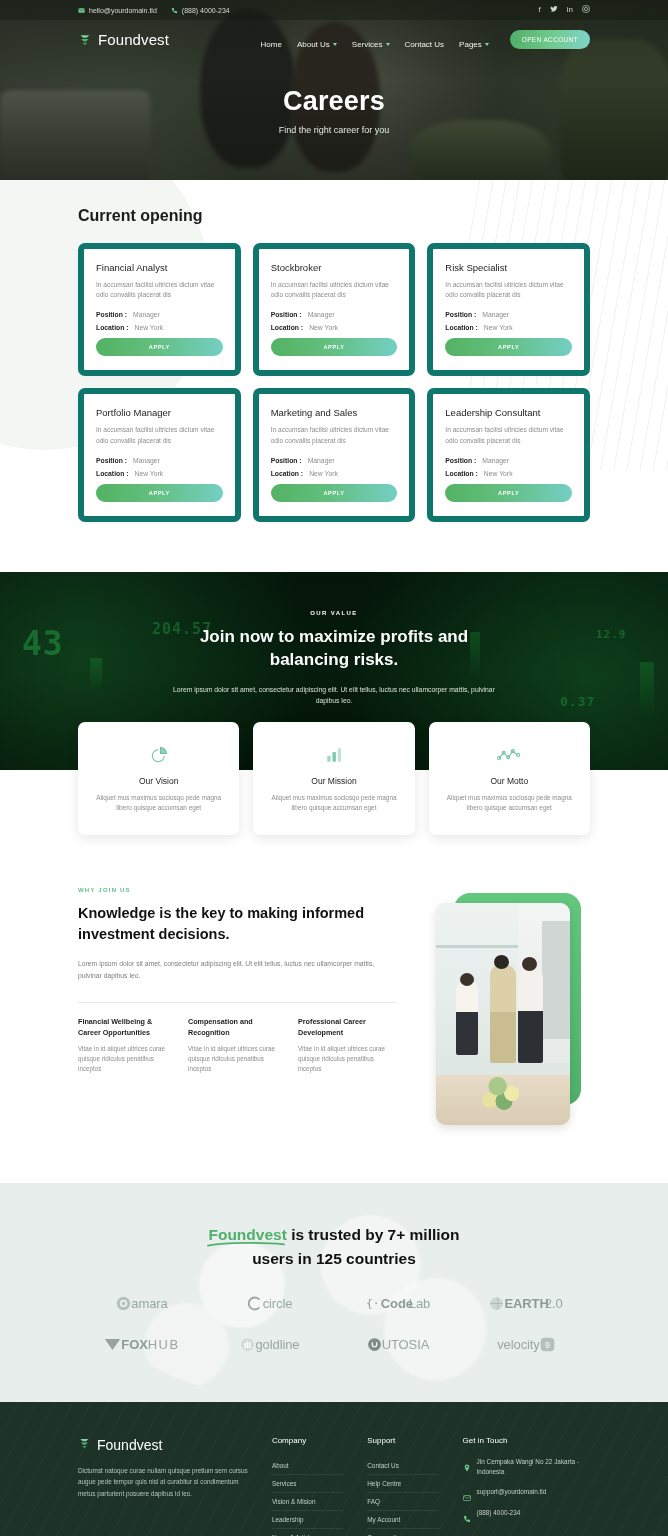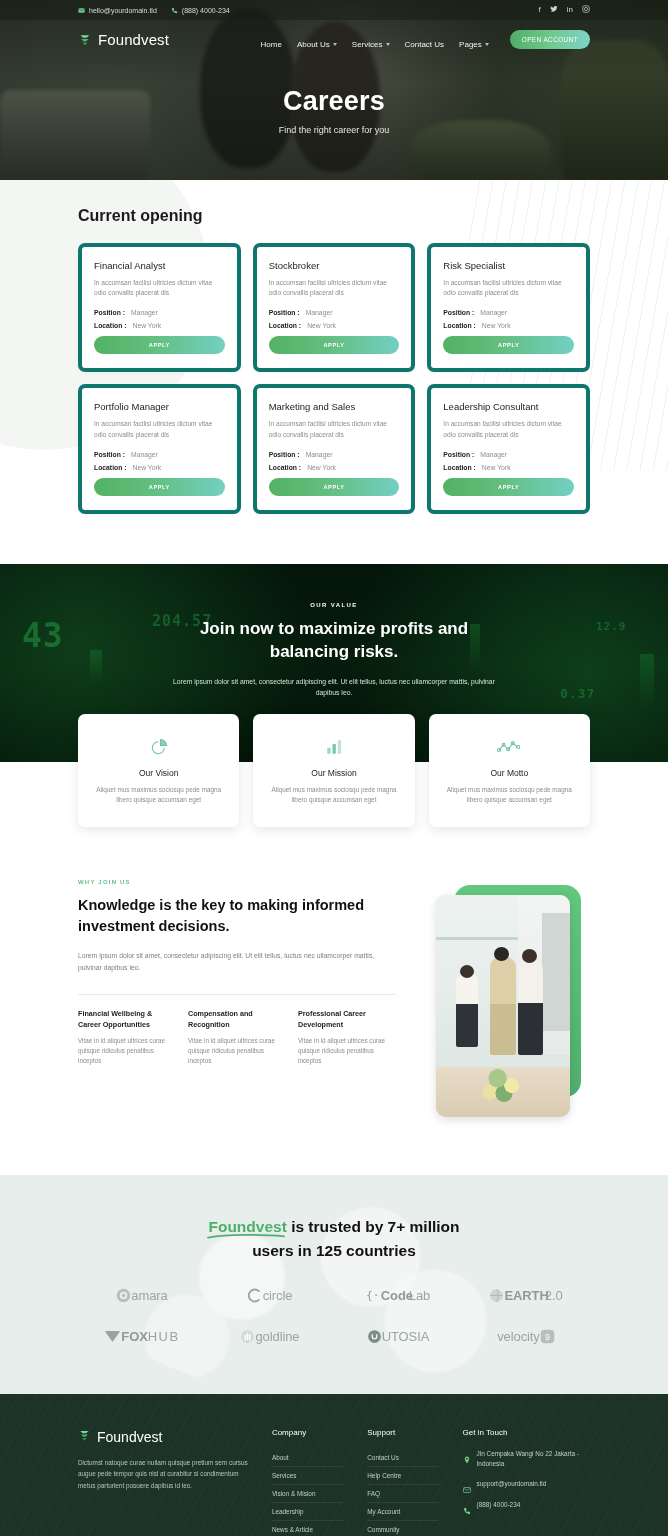--- a/index.html
+++ b/index.html
@@ -92,21 +92,21 @@
     content:""; position:absolute; right:-40px; top:-10px; width:240px; height:300px; z-index:0;
     background:
       repeating-linear-gradient(100deg, rgba(160,180,165,.16) 0 1px, transparent 1px 13px);
   }
   .section-title { position: relative; z-index: 2; font-size: 16px; font-weight: 700; color: #1b1b1b; margin-bottom: 18px; }
   .cards-grid {
     position: relative; z-index: 2;
     display: grid; grid-template-columns: repeat(3, 1fr); gap: 12px;
   }
   .job-card {
-    background: #fff; border: 4px solid #0f766e; border-radius: 7px;
+    background: #fff; border: 6px solid #0f766e; border-radius: 7px;
     padding: 13px 12px 14px; box-shadow: 0 1px 4px rgba(0,0,0,.035);
   }
   .job-title { font-size: 9.5px; color: #1d1d1d; font-weight: 400; margin-bottom: 7px; }
   .job-desc { font-size: 6.6px; color: #8d8d8d; line-height: 1.55; margin-bottom: 11px; }
   .job-meta { display: flex; align-items: baseline; gap: 6px; margin-bottom: 6px; font-size: 6.8px; }
   .job-meta .k { font-weight: 700; color: #1d1d1d; }
   .job-meta .v { color: #8d8d8d; }
   .apply-btn {
     margin-top: 7px; width: 100%; display: block; border: none; cursor: pointer;
     background: linear-gradient(90deg, #53b263 0%, #63bf7f 45%, #73cfc3 100%);

